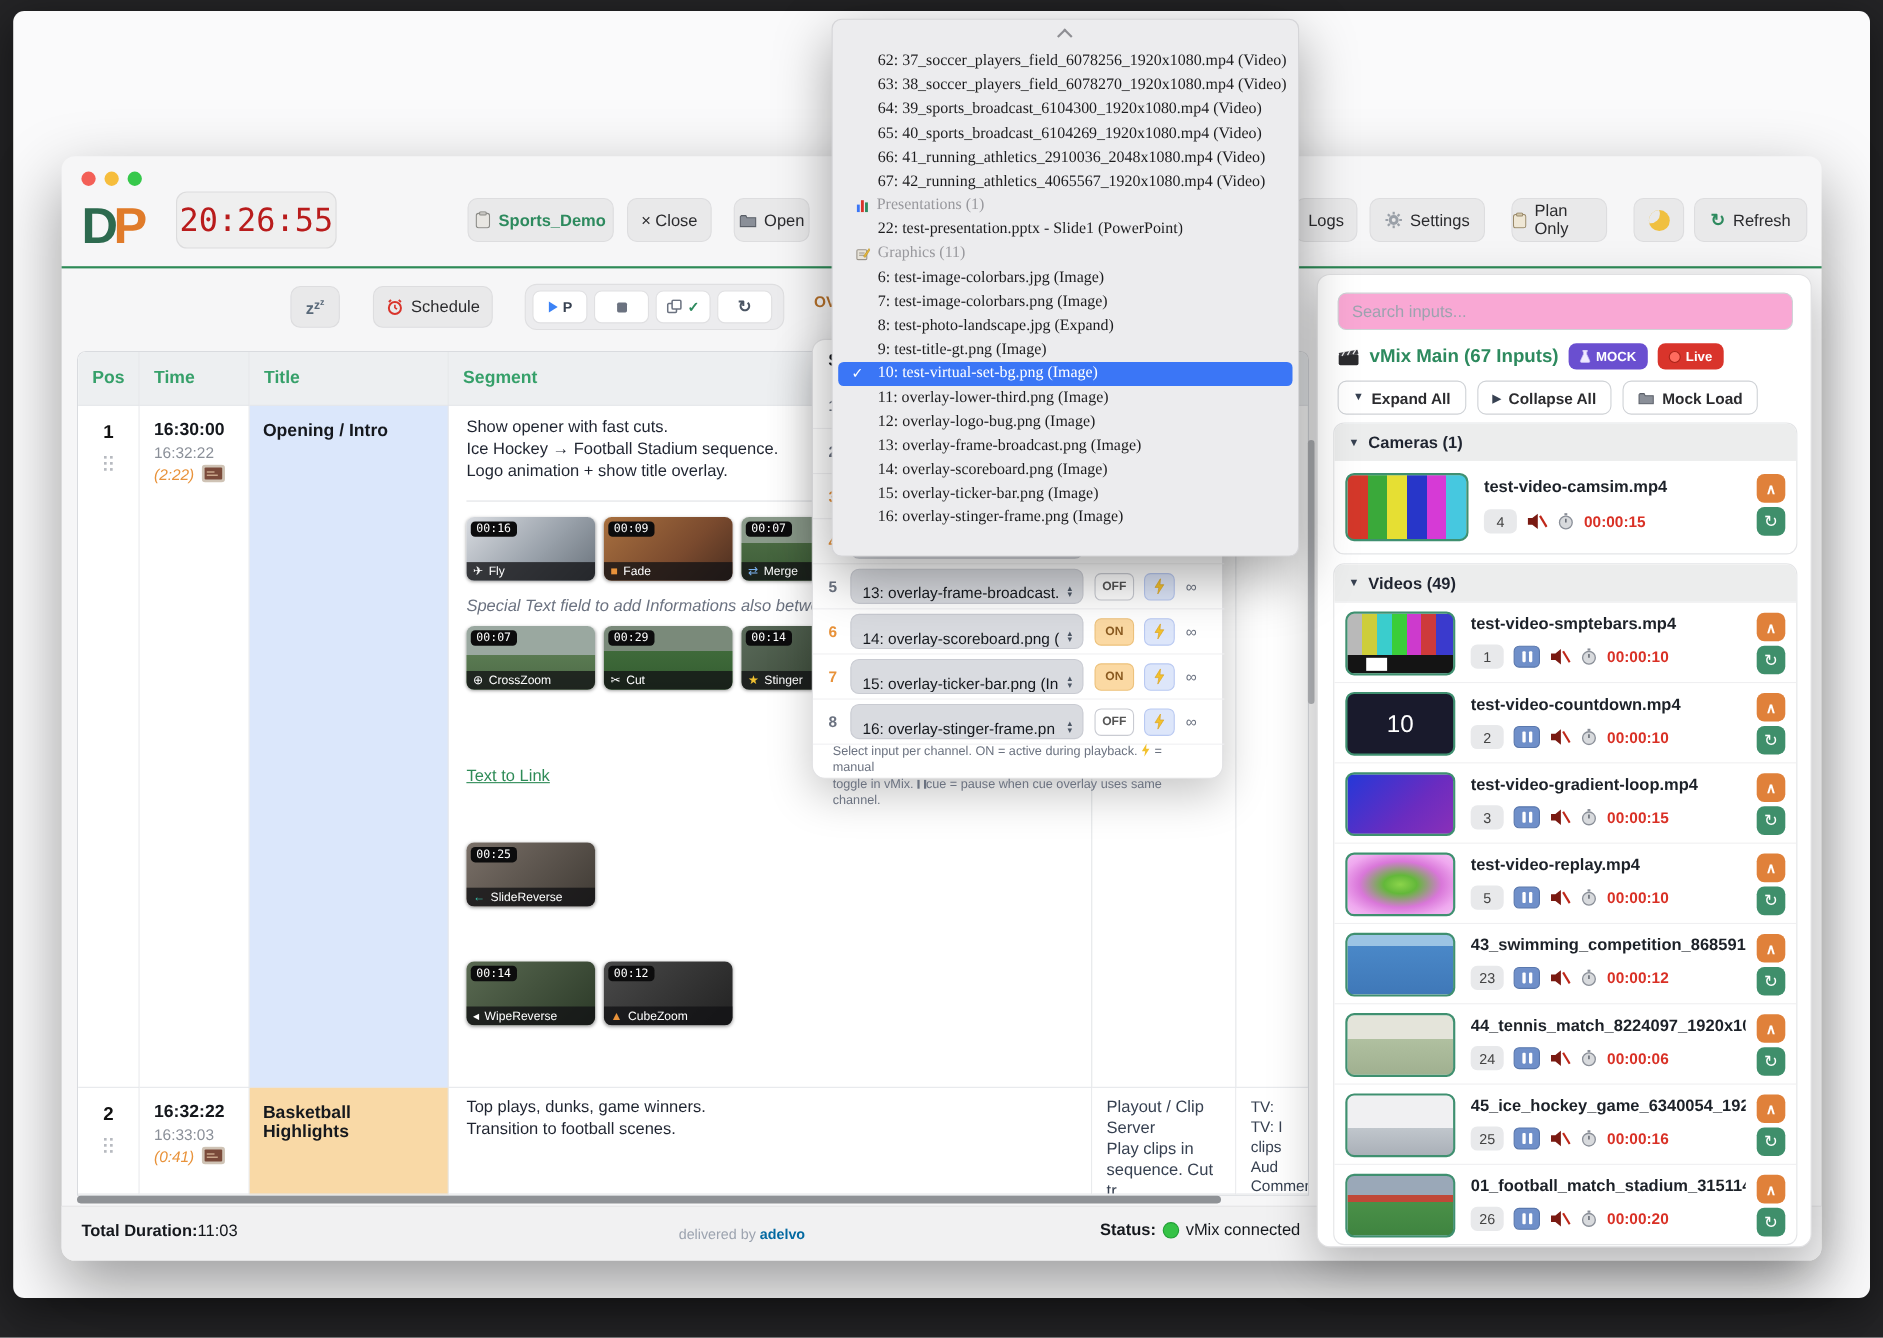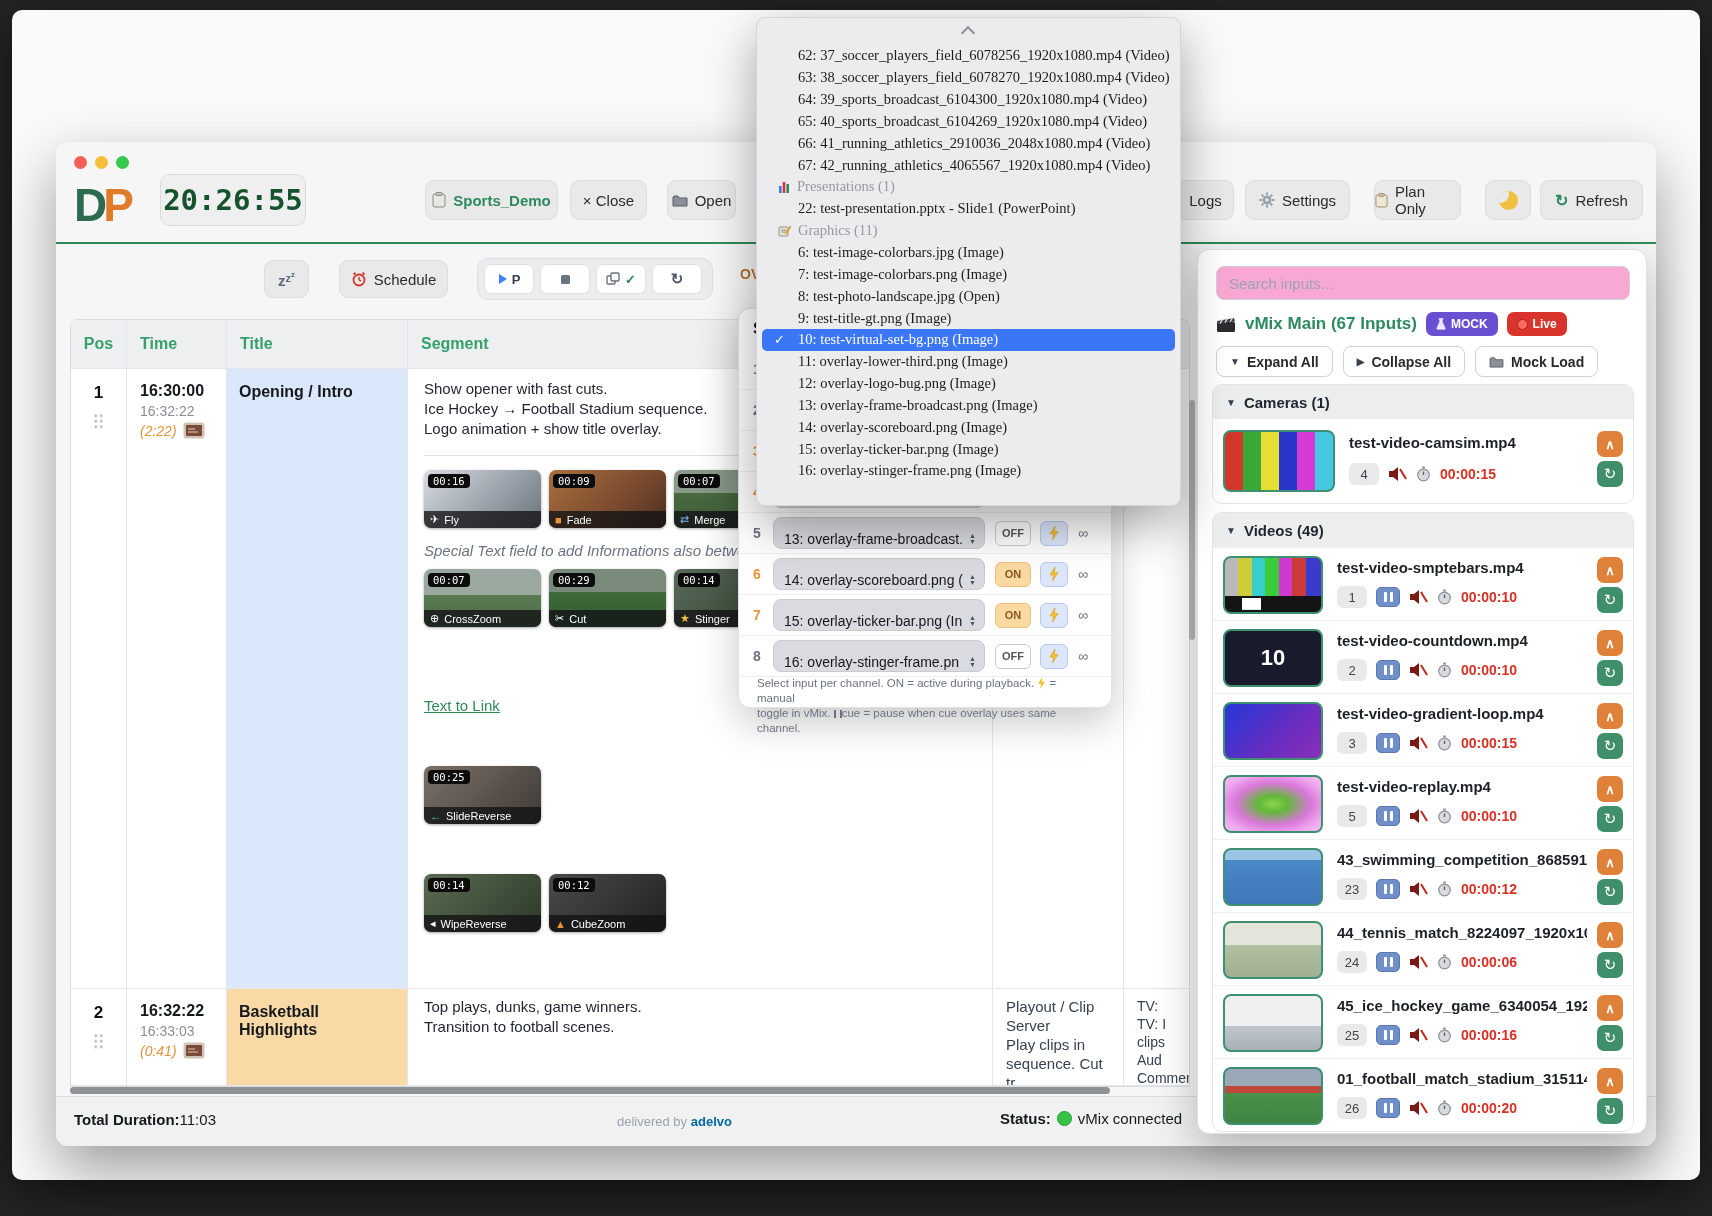--- a/index.html
+++ b/index.html
@@ -10,21 +10,21 @@
   
   .backdrop { left:12px; top:10px; width:1688px; height:1170px; background:#fafafb; border-radius:10px; box-shadow:0 10px 40px rgba(0,0,0,.5); }
 
   
   .main-window { left:56px; top:142px; width:1600px; height:1004px; background:#f6f6f7; border-radius:12px; box-shadow:0 24px 60px rgba(0,0,0,.38); z-index:10; }
   .traffic { left:18px; top:14px; display:flex; gap:8px; }
   .traffic span { width:13px; height:13px; border-radius:50%; display:block; }
   .t-red{background:#f35f57}.t-yellow{background:#f6bd3c}.t-green{background:#36c84b}
   .logo { left:18px; top:36px; font-weight:800; font-size:46px; letter-spacing:-4px; }
   .logo .d{color:#2d6a4f}.logo .p{color:#e07b2a}
-  .clock { left:104px; top:32px; width:146px; height:52px; background:#efefef; border:1px solid #dcdcdd; border-radius:10px; display:flex; align-items:center; justify-content:center; font-family:"DejaVu Sans Mono", monospace; font-weight:bold; font-size:29px; color:#14532d; }
+  .clock { left:104px; top:32px; width:146px; height:52px; background:#efefef; border:1px solid #dcdcdd; border-radius:10px; display:flex; align-items:center; justify-content:center; font-family:"DejaVu Sans Mono", monospace; font-weight:normal; font-size:29px; color:#b91c1c; }
 
   .btn { position:absolute; height:40px; top:38px; background:#e9e9ea; border:1px solid #dddddf; border-radius:9px; display:flex; align-items:center; justify-content:center; gap:7px; font-size:15px; color:#2b2b2e; cursor:default; }
   .btn svg { display:block; }
   .green-rule { left:0; top:100px; width:1600px; height:2px; background:#2e8b57; }
 
   .btn2 { position:absolute; top:118px; height:38px; background:#e9e9ea; border:1px solid #dddddf; border-radius:9px; display:flex; align-items:center; justify-content:center; gap:7px; font-size:15px; color:#2b2b2e; }
   .transport { left:421px; top:116px; width:236px; height:42px; background:#ececee; border:1px solid #dfdfe1; border-radius:11px; display:flex; align-items:center; gap:6px; padding:0 6px; }
   .tbtn { width:50px; height:30px; background:#fff; border:1px solid #e0e0e2; border-radius:7px; display:flex; align-items:center; justify-content:center; gap:4px; font-size:13px; font-weight:bold; color:#374151; }
   .ov-frag { left:684px; top:124px; width:20px; height:26px; overflow:hidden; color:#b5702a; font-weight:bold; font-size:14px; }
 
@@ -104,21 +104,21 @@
   .badge.mock { background:#6a4fd0; }
   .badge.live { background:#d9342b; }
   .rec-dot { width:11px; height:11px; border-radius:50%; background:#ff6b5e; border:1px solid #a82318; }
   .vx-btns { left:18px; top:96px; display:flex; gap:10px; }
   .vx-btn { height:31px; background:#fff; border:1px solid #cfd2d6; border-radius:8px; display:flex; align-items:center; gap:7px; padding:0 13px; font-size:14px; font-weight:bold; color:#2b2b2e; }
   .caret { font-size:10px; color:#374151; }
   .group { position:absolute; left:14px; width:422px; border:1px solid #e4e5e7; border-radius:10px; background:#fff; overflow:hidden; }
   .group-head { height:34px; background:#eceded; display:flex; align-items:center; gap:8px; padding-left:13px; font-weight:bold; font-size:15px; color:#1f2430; }
   .vitem { position:relative; height:73px; border-top:1px solid #efeff1; }
   .vitem.tall { height:84px; border-top:none; }
-  .vthumb { position:absolute; left:10px; top:8px; width:100px; height:58px; border:2px solid #3f9070; border-radius:8px; display:flex; align-items:center; justify-content:center; color:#fff; font-weight:bold; font-size:22px; }
+  .vthumb { position:absolute; left:10px; top:8px; width:100px; height:58px; border:2px solid #3f9070; border-radius:8px; display:flex; align-items:center; justify-content:center; color:#fff; font-weight:normal; font-size:22px; }
   .vitem.tall .vthumb { top:11px; width:112px; height:62px; }
   .vname { position:absolute; left:124px; top:11px; width:250px; font-weight:bold; font-size:15px; color:#1c2128; white-space:nowrap; overflow:hidden; }
   .vitem.tall .vname { left:136px; top:15px; }
   .vmeta { position:absolute; left:124px; top:38px; display:flex; align-items:center; gap:9px; }
   .vitem.tall .vmeta { left:136px; top:44px; }
   .vbadge { min-width:30px; height:22px; background:#e8e9eb; border-radius:6px; display:flex; align-items:center; justify-content:center; font-size:13px; color:#444; padding:0 7px; }
   .pchip { width:24px; height:20px; background:#6f8fc9; border:1px solid #5a78ad; border-radius:5px; display:flex; align-items:center; justify-content:center; gap:3px; }
   .pchip i { display:block; width:3px; height:10px; background:#fff; border-radius:1px; }
   .vdur { color:#d93025; font-weight:bold; font-size:14px; }
   .act-col { position:absolute; right:10px; top:9px; display:flex; flex-direction:column; gap:4px; }
@@ -649,21 +649,21 @@
         <span style="overflow:hidden;">6: test-image-colorbars.jpg (Image)</span>
       </div>
 
       <div class="mi">
 
         <span style="overflow:hidden;">7: test-image-colorbars.png (Image)</span>
       </div>
 
       <div class="mi">
 
-        <span style="overflow:hidden;">8: test-photo-landscape.jpg (Open)</span>
+        <span style="overflow:hidden;">8: test-photo-landscape.jpg (Expand)</span>
       </div>
 
       <div class="mi">
 
         <span style="overflow:hidden;">9: test-title-gt.png (Image)</span>
       </div>
 
       <div class="mi selected">
         <span class="check">✓</span>
 

